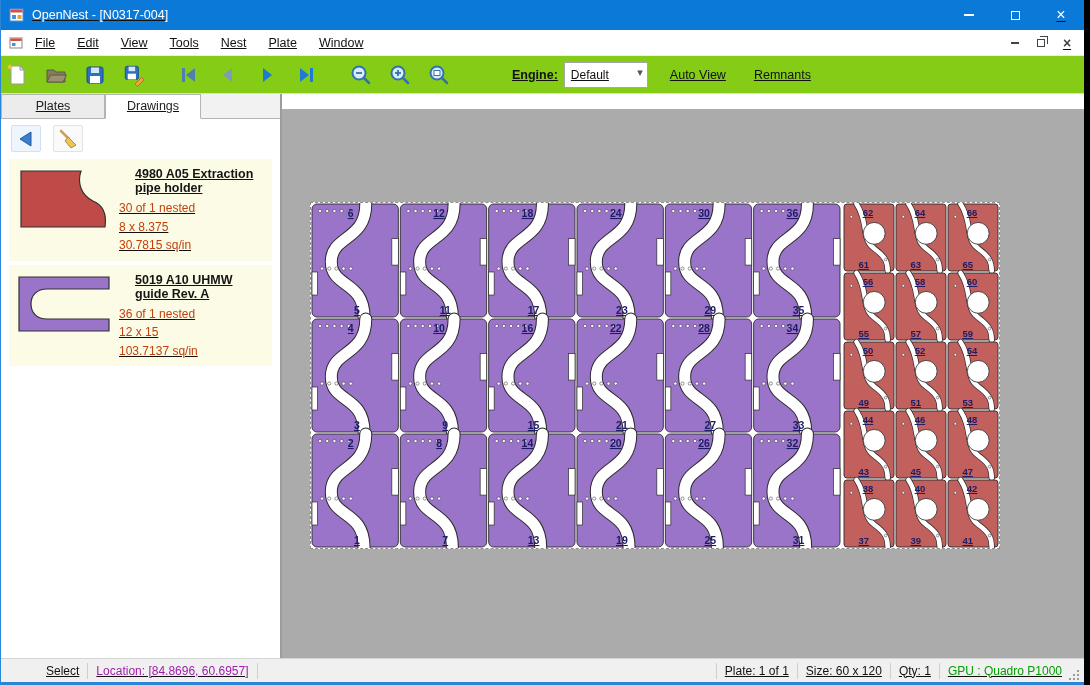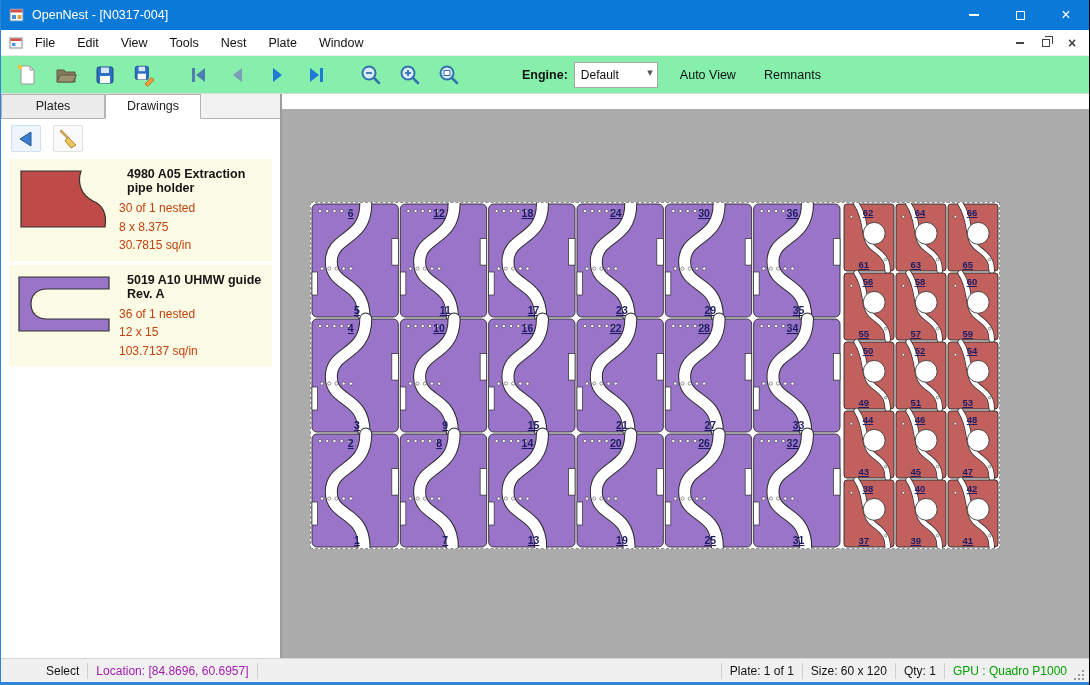--- a/index.html
+++ b/index.html
@@ -1,20 +1,20 @@
 <!DOCTYPE html>
 <html style="--num-color: #1b1b66; --gpu-color: #00a000;"><head>
 <meta charset="utf-8">
 <style>
   html,body{margin:0;padding:0;background:#666;}
   *{box-sizing:border-box;}
   .window{
     width:1090px;height:685px;display:flex;flex-direction:column;overflow:hidden;
     font-family:"Liberation Sans",sans-serif;color:#111;
-    border-left:1px solid #2b86d9;border-right:1px solid #000000;background:#fff;
+    border-left:1px solid #2b86d9;border-right:6px solid #000000;background:#fff;text-decoration:underline;
   }
   
   .titlebar{height:30px;background:#0b79d7;display:flex;align-items:center;flex:0 0 auto;}
   .titlebar .app-icon{margin-left:8px;display:flex;}
   .titlebar .title{color:#fff;font-size:12.5px;margin-left:7px;flex:1;white-space:nowrap;}
   .win-controls{display:flex;height:100%;}
   .win-btn{width:46px;height:100%;display:flex;align-items:center;justify-content:center;cursor:default;}
   .glyph-min{width:10px;height:2px;background:#fff;}
   .glyph-max{width:9px;height:9px;border:1.5px solid #fff;}
   .glyph-close{color:#fff;font-size:16px;line-height:16px;}
@@ -22,41 +22,41 @@
   .menubar{height:26px;background:#fff;display:flex;align-items:center;flex:0 0 auto;border-bottom:1px solid #ececec;}
   .mdi-icon{margin-left:8px;display:flex;}
   .menu-item{padding:0 11px;font-size:12.5px;line-height:26px;cursor:default;}
   .mdi-controls{margin-left:auto;display:flex;align-items:center;margin-right:6px;gap:4px;}
   .mdi-btn{width:22px;height:20px;display:flex;align-items:center;justify-content:center;}
   .g-min{width:8px;height:2px;background:#444;}
   .g-restore{position:relative;width:8px;height:8px;border:1px solid #444;background:#fff;}
   .g-restore::before{content:"";position:absolute;top:-4px;left:2px;width:7px;height:7px;border:1px solid #444;border-left:none;border-bottom:none;}
   .g-close{color:#444;font-size:14px;line-height:14px;font-weight:bold;}
   
-  .toolbar{height:38px;background:#86efac;border-bottom:1px solid #dadada;display:flex;align-items:center;padding-left:10px;flex:0 0 auto;}
+  .toolbar{height:38px;background:#84cc16;border-bottom:1px solid #dadada;display:flex;align-items:center;flex:0 0 auto;}
   .tb-btn{width:32px;height:30px;display:flex;align-items:center;justify-content:center;margin-right:7px;border-radius:3px;}
   .tb-gap{width:16px;}
   .engine-label{font-size:12.5px;font-weight:bold;margin-left:50px;margin-right:6px;}
   .combo{width:84px;height:26px;background:#fff;border:1px solid #a7a7a7;display:flex;align-items:center;font-size:12px;padding-left:6px;position:relative;}
   .combo-arrow{position:absolute;right:4px;top:3px;color:#555;font-size:11px;}
   .tb-text{font-size:12.5px;margin-left:16px;padding:4px 6px;border-radius:3px;}
   
   .body{flex:1;display:flex;min-height:0;}
   .sidebar{width:281px;border-right:2px solid #9c9c9c;display:flex;flex-direction:column;background:#fff;flex:0 0 auto;}
   .tabstrip{height:25px;display:flex;background:#f2f2f2;border-bottom:1px solid #b4b4b4;flex:0 0 auto;}
   .tab{width:104px;text-align:center;font-size:12.5px;line-height:23px;background:#ececec;border:1px solid #b4b4b4;border-bottom:none;color:#222;}
   .tab.active{background:#fff;height:25px;margin-bottom:-1px;border-bottom:1px solid #fff;width:96px;}
   .panel{flex:1;background:#fff;overflow:hidden;}
   .panel-tools{display:flex;gap:12px;padding:6px 0 5px 10px;}
   .tool-btn{width:30px;height:27px;display:flex;align-items:center;justify-content:center;border:1px solid #cfe0f2;background:#eef5fc;border-radius:2px;}
   .card{display:flex;margin:2px 8px 4px 8px;background:#fbfbe6;padding:6px 4px;align-items:flex-start;}
   .card:first-of-type{margin-top:4px;}
   .card-thumb{width:102px;display:flex;justify-content:center;padding-top:4px;flex:0 0 auto;}
   .card-text{flex:1;padding-left:4px;}
-  .card-title{font-size:12.5px;font-weight:bold;color:#151515;margin:2px 0 4px 8px;}
+  .card-title{font-size:12.5px;font-weight:bold;color:#151515;margin:2px 0 4px 16px;}
   .card-line{font-size:12px;color:#c2410c;line-height:18.5px;}
   
   .canvas{flex:1;background:#ababab;position:relative;overflow:hidden;}
   .canvas-top{height:15px;background:#fff;}
   .plate{position:absolute;left:28px;top:108px;width:690px;height:347px;background:#fff;border:1px dashed #8f8f8f;}
   .pnum,.rnum{font-family:"Liberation Sans",sans-serif;font-weight:bold;fill:var(--num-color,#1b1b66);text-anchor:middle;text-decoration:underline;}
   .pnum{font-size:10.5px;}
   .rnum{font-size:9.5px;}
   
   .statusbar{height:24px;background:#f0f0f0;border-top:1px solid #d4d4d4;display:flex;align-items:center;font-size:12px;flex:0 0 auto;padding-left:36px;}

